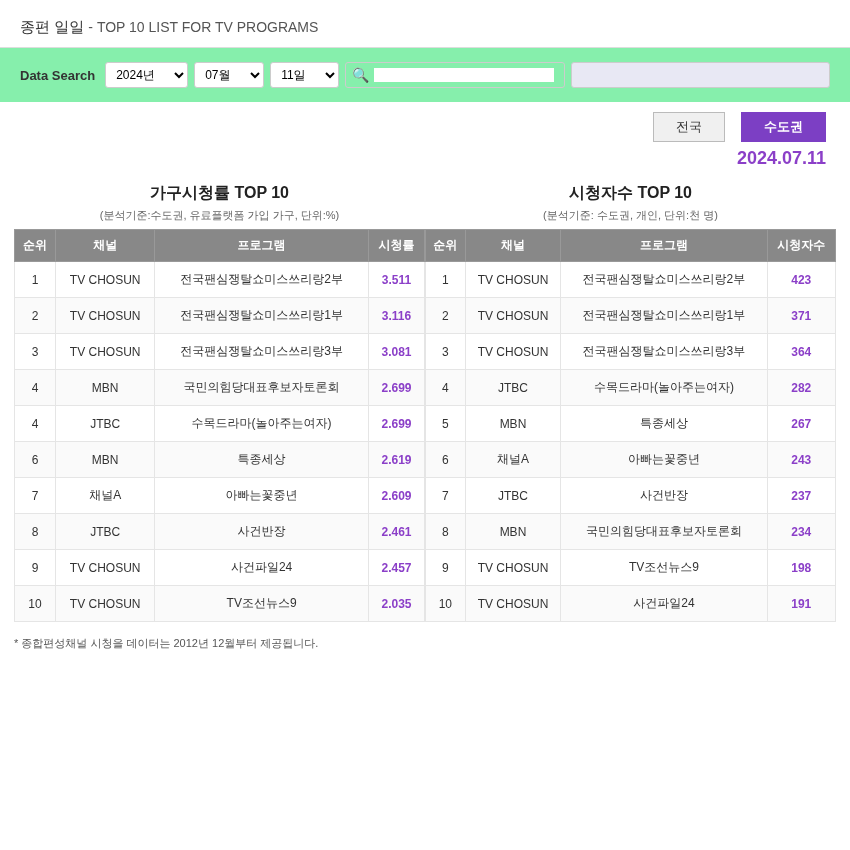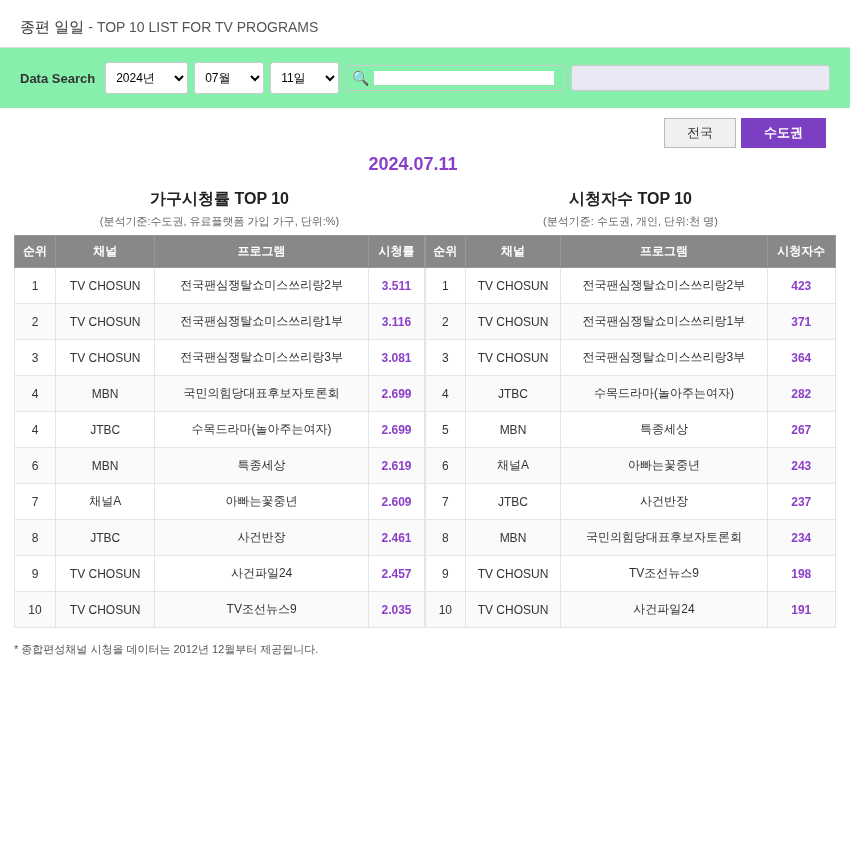--- a/index.html
+++ b/index.html
@@ -35,21 +35,21 @@
       margin-right: 4px;
       font-weight: 600;
     }
     .search-select {
       border: 1px solid #ccc;
       border-radius: 3px;
       padding: 3px 16px 3px 6px;
       font-size: 12px;
       background: #fff;
       appearance: auto;
-      height: 32px;
+      height: 26px;
     }
     .search-input-wrap {
       display: flex;
       align-items: center;
       border: 1px solid #ccc;
       border-radius: 3px;
       padding: 2px 6px;
       height: 26px;
       width: 220px;
     }
@@ -63,39 +63,39 @@
     }
     .search-text-input {
       border: none;
       outline: none;
       font-size: 12px;
       width: 180px;
     }
     .region-btns {
       display: flex;
       justify-content: flex-end;
-      gap: 5px;
+      gap: 16px;
       padding: 10px 24px 2px 0;
     }
     .region-btn {
       border: 1px solid #bbb;
       background: #f0f0f0;
       color: #333;
       font-size: 13px;
       padding: 5px 22px;
       cursor: pointer;
     }
     .region-btn.active {
       background: #7c3fc4;
       color: #fff;
       border-color: #7c3fc4;
       font-weight: bold;
     }
     .date-display {
-      text-align: center;
+      text-align: right;
       padding: 4px 24px 8px 0;
       font-size: 18px;
       font-weight: bold;
       color: #8b3fc8;
     }
     .tables-container {
       display: flex;
       gap: 0;
       padding: 0 14px;
     }

